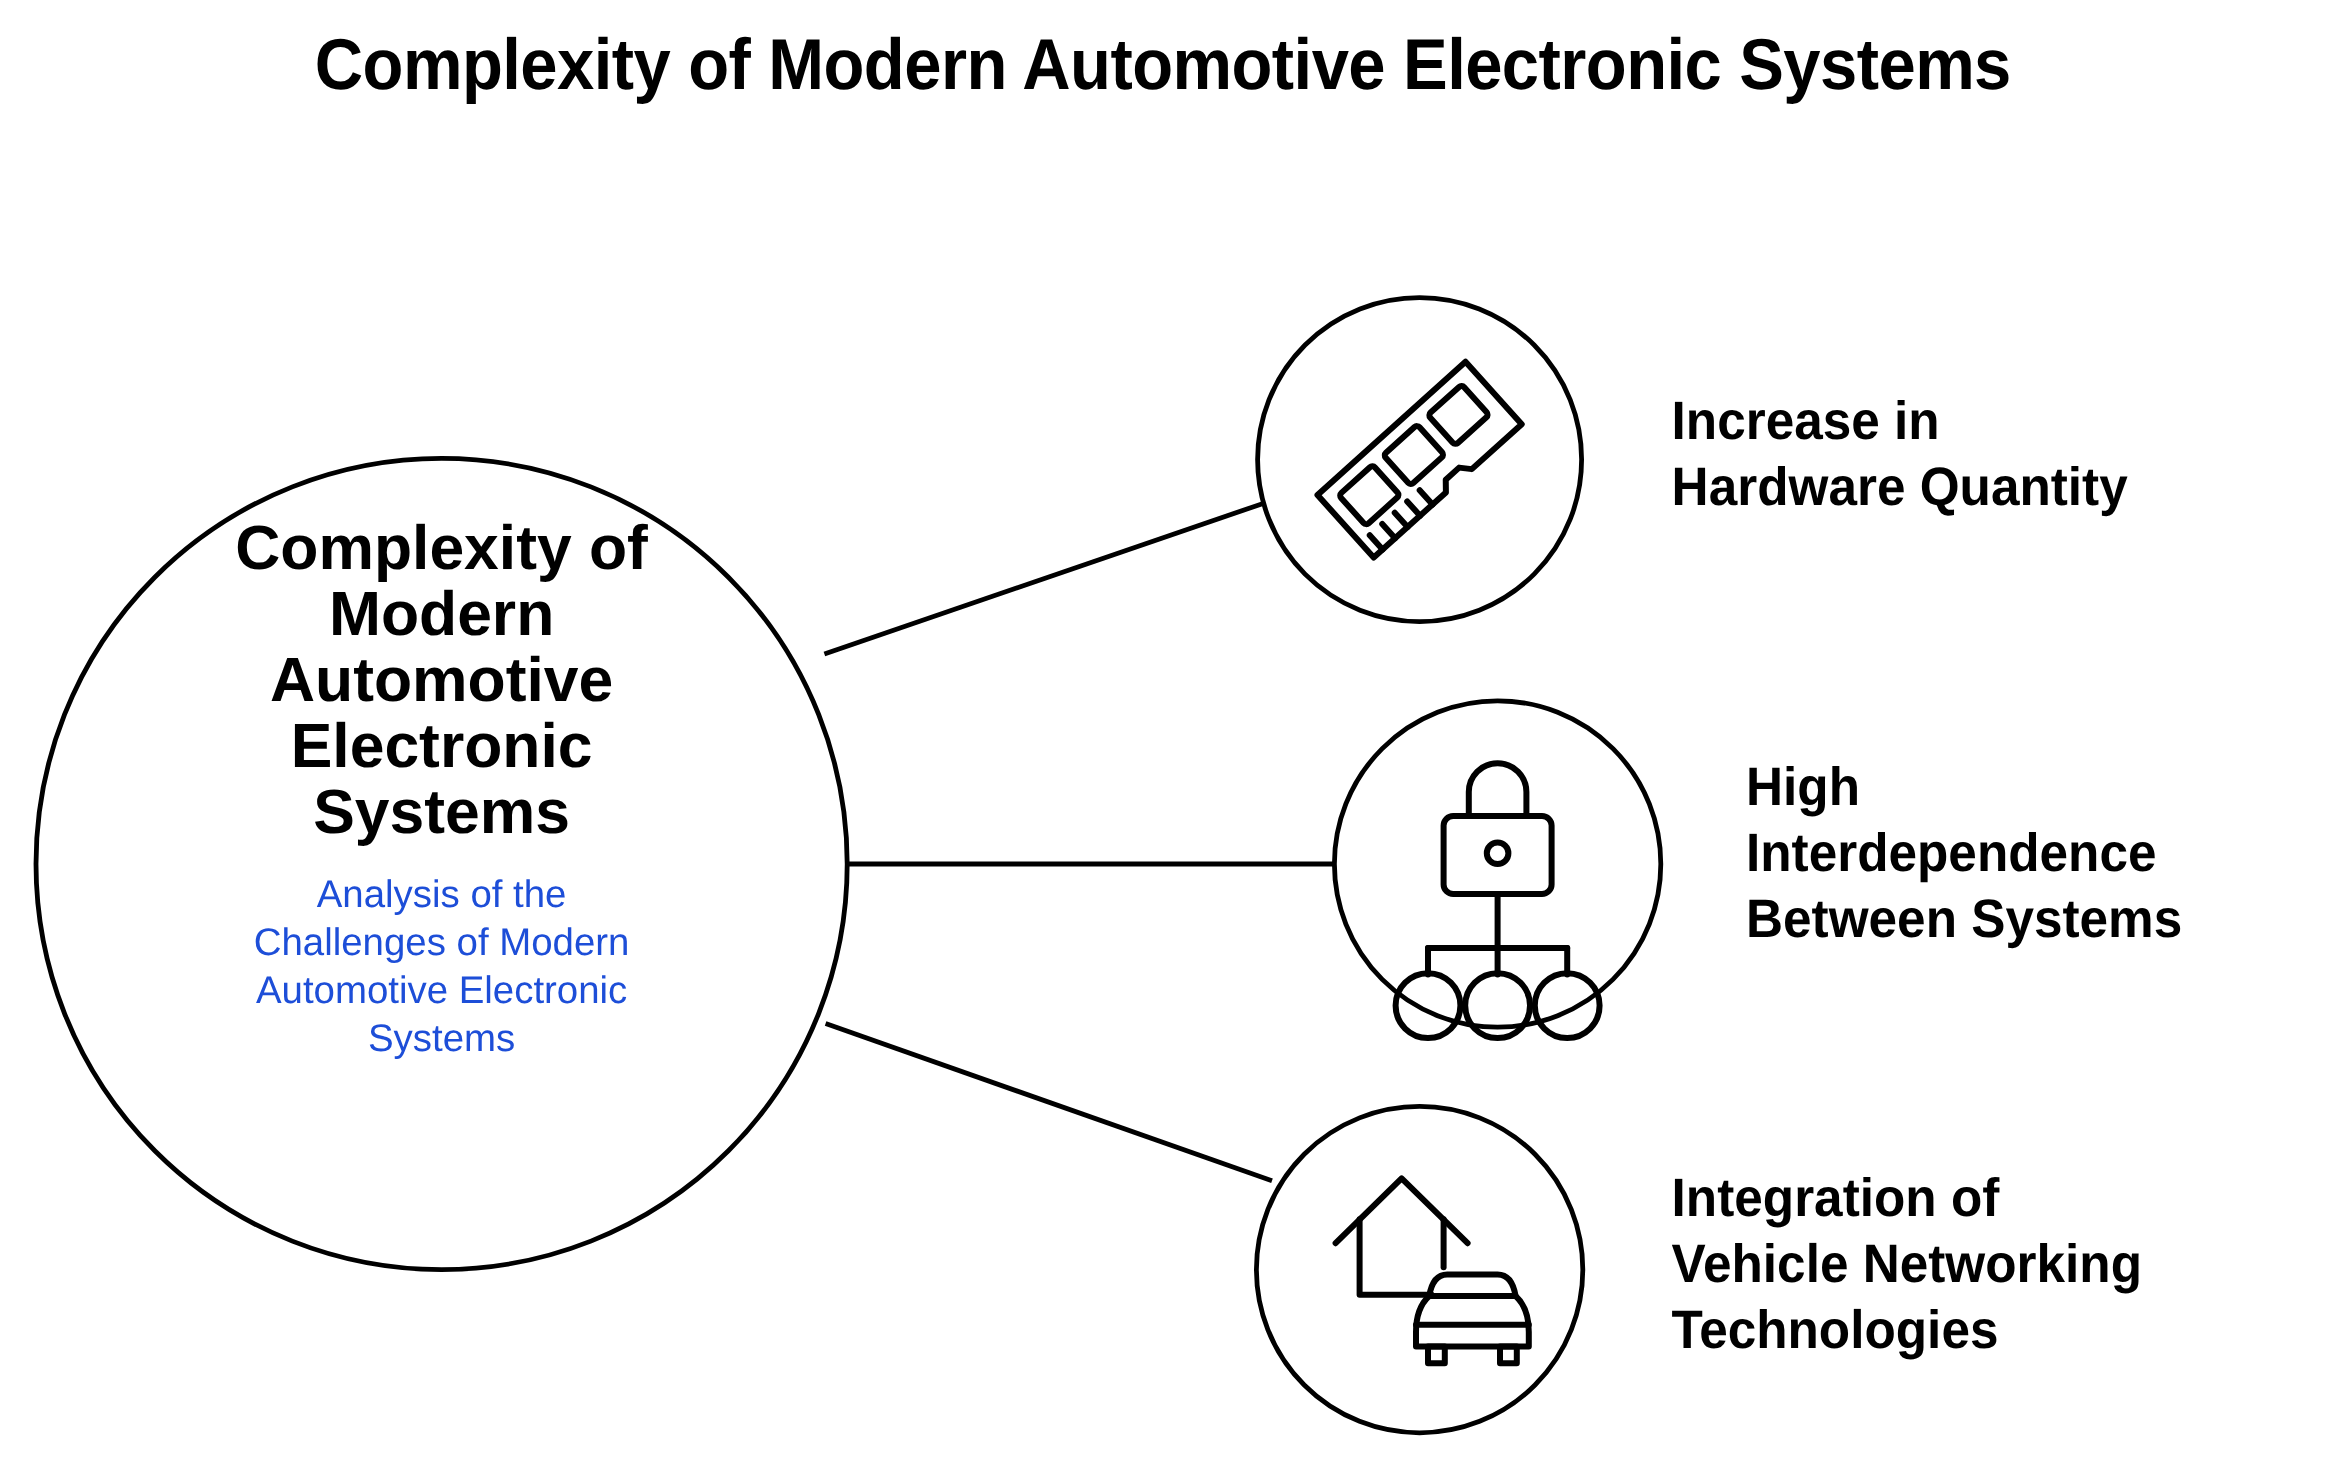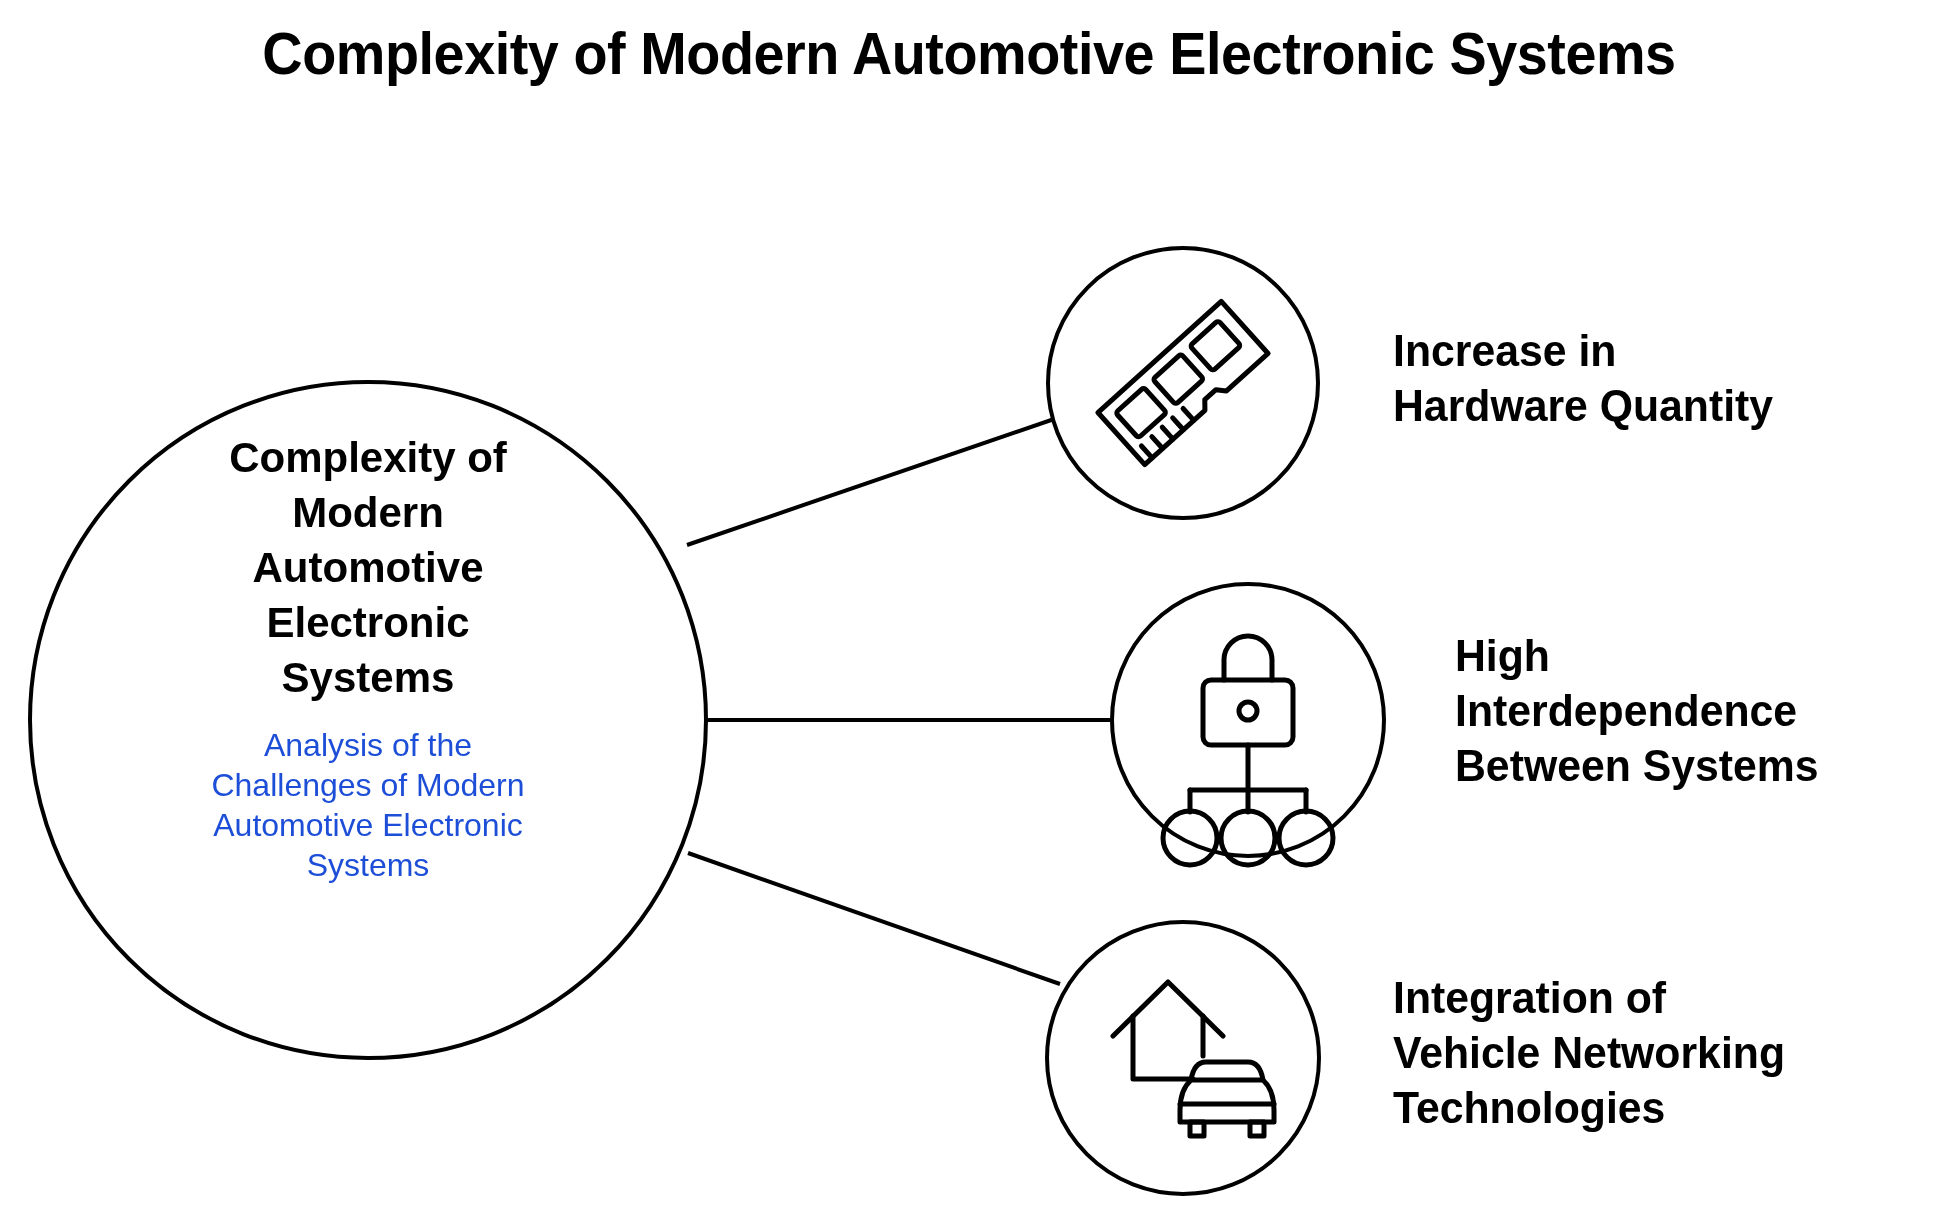--- a/index.html
+++ b/index.html
@@ -45,21 +45,21 @@
   .hub-text {
     position: absolute;
     left: 148px;
     top: 430px;
     width: 440px;
     text-align: center;
   }
   .hub-title {
     font-family: "Liberation Sans", sans-serif;
     font-weight: bold;
-    font-size: 42px;
+    font-size: 52px;
     line-height: 55px;
     color: #000000;
     white-space: pre-line;
   }
   .hub-subtitle {
     margin-top: 20px;
     font-family: "Liberation Sans", sans-serif;
     font-weight: normal;
     font-size: 32px;
     line-height: 40px;

